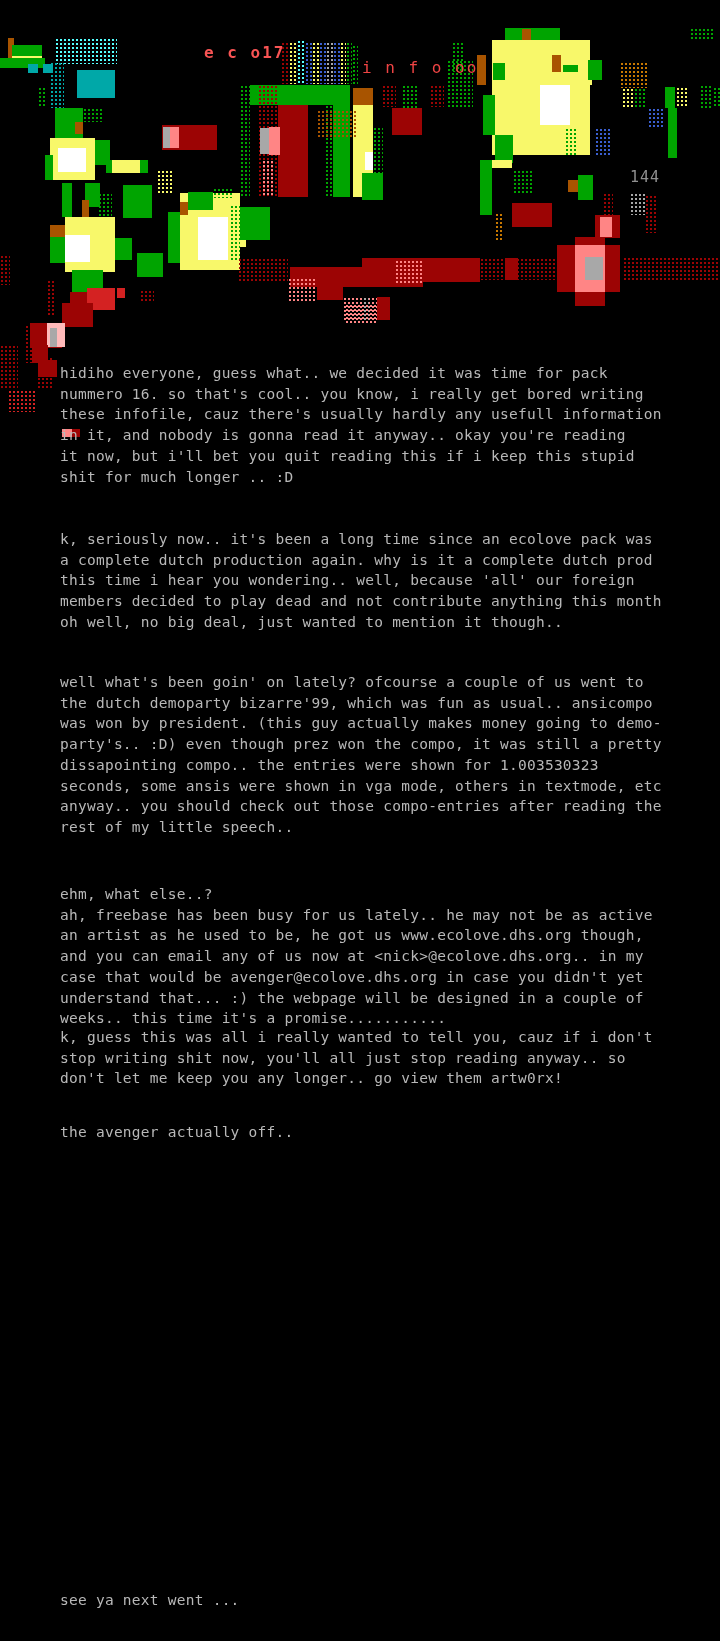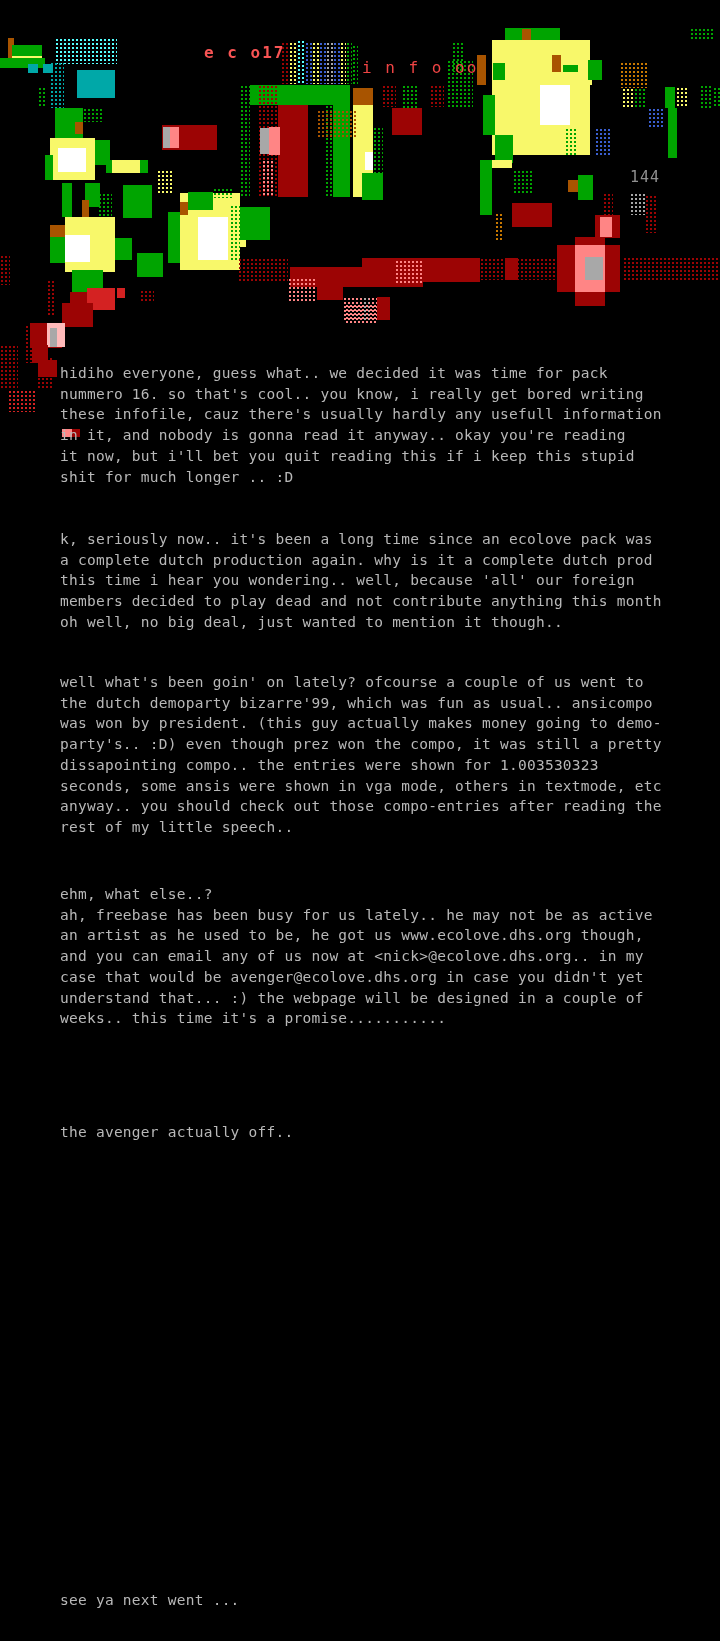--- a/index.html
+++ b/index.html
@@ -206,18 +206,21 @@
 seconds, some ansis were shown in vga mode, others in textmode, etc
 anyway.. you should check out those compo-entries after reading the
 rest of my little speech..</div>
   <div class="bodytext" style="top:864px;margin-top:20px;">ehm, what else..?
 ah, freebase has been busy for us lately.. he may not be as active
 an artist as he used to be, he got us www.ecolove.dhs.org though,
 and you can email any of us now at &lt;nick&gt;@ecolove.dhs.org.. in my
 case that would be avenger@ecolove.dhs.org in case you didn't yet
 understand that... :) the webpage will be designed in a couple of
 weeks.. this time it's a promise...........</div>
+  <div class="bodytext" style="top:1027px;">k, guess this was all i really wanted to tell you, cauz if i don't
+stop writing shit now, you'll all just stop reading anyway.. so
+don't let me keep you any longer.. go view them artw0rx!</div>
 
   <div class="bodytext" style="top:1122px;">the avenger actually off..</div>
 
   <div class="bodytext" style="top:1590px;">see ya next went ...</div>
 
 </div>
 
 </body></html>

